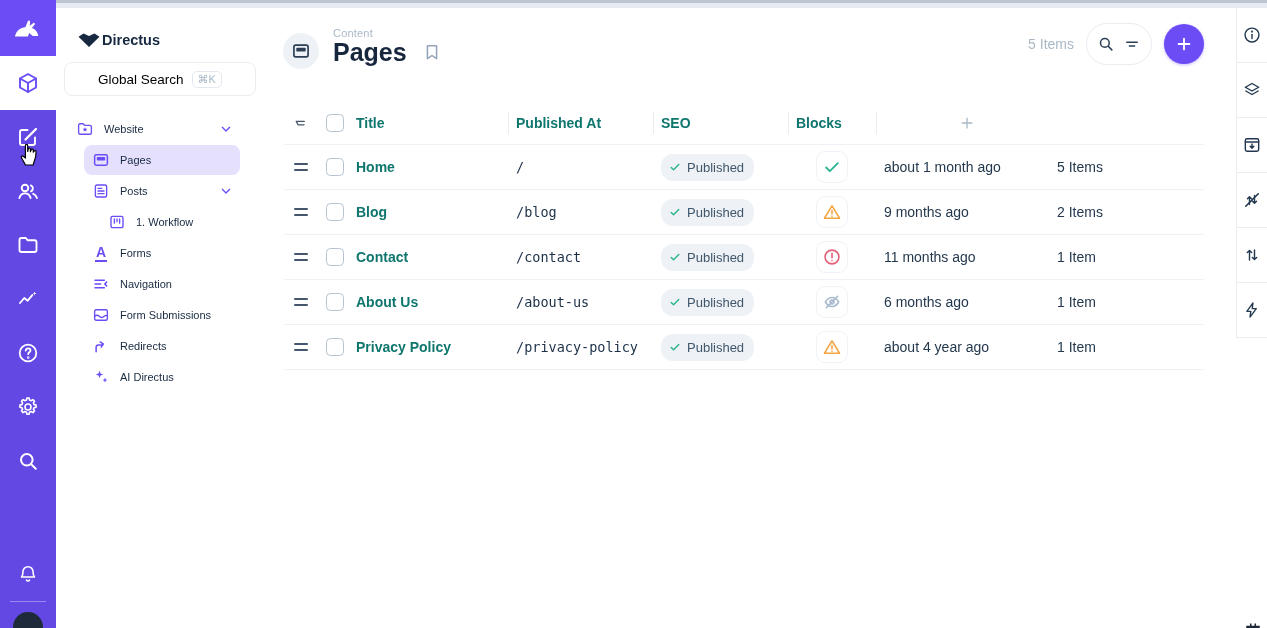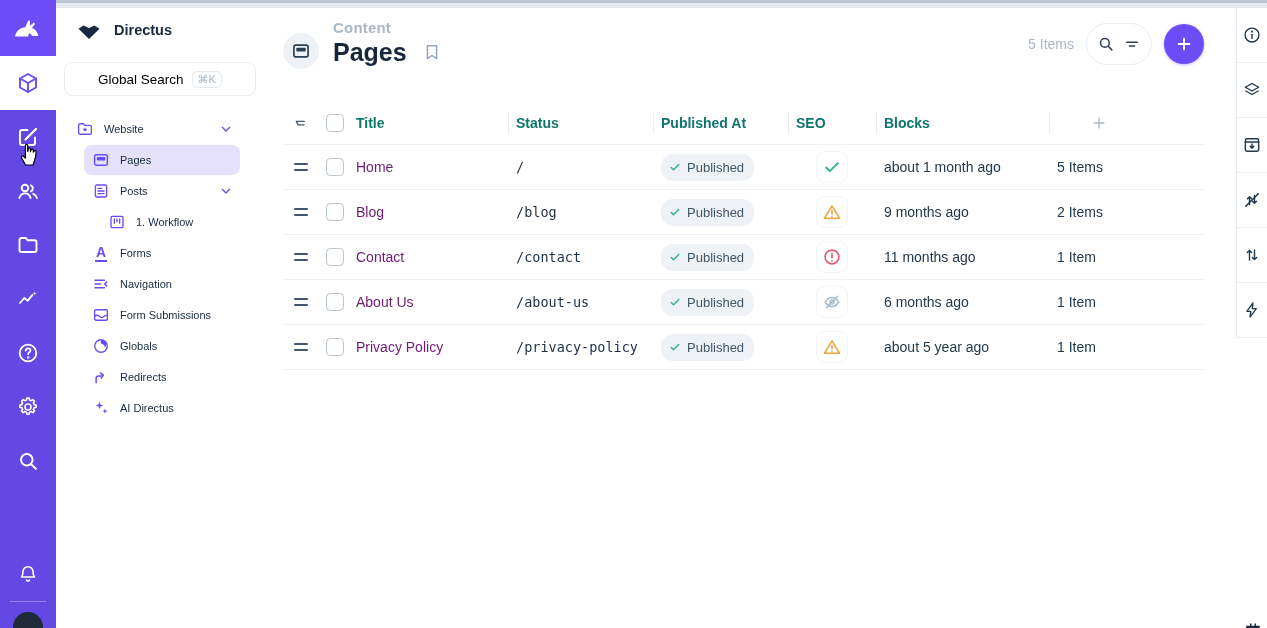--- a/index.html
+++ b/index.html
@@ -24,56 +24,56 @@
   .mod-tile{width:56px;height:54px;display:flex;align-items:center;justify-content:center;color:#fff;cursor:pointer}
   .mod-tile.active{background:#fff;color:var(--purple-bright)}
   .mb-spacer{flex:1}
   .mod-bell{width:56px;height:54px;display:flex;align-items:center;justify-content:center;color:#fff}
   .mb-divider{height:1px;margin:0 10px;background:rgba(255,255,255,.35)}
   .mb-avatar{width:30px;height:30px;border-radius:50%;background:#1e2a3a;margin:10px auto -14px}
   .cursor{position:absolute;left:17px;top:139px;width:24px;height:28px;z-index:50;pointer-events:none}
 
   
   .nav-sidebar{position:absolute;left:56px;top:8px;width:208px;height:620px;background:#fff}
-  .project-row{display:flex;align-items:flex-start;gap:12px;padding:14px 0 0 20px;height:40px}
+  .project-row{display:flex;align-items:flex-end;padding:14px 0 0 20px;height:40px}
   .project-name{font-size:14.5px;font-weight:700;color:var(--navy)}
   .global-search{margin:14px 8px 10px 8px;height:34px;border:1px solid var(--border);border-radius:8px;display:flex;align-items:center;justify-content:center;gap:8px;cursor:text;background:#fff}
   .gs-placeholder{color:#000000;font-size:13.5px}
   .gs-kbd{font-size:11px;color:#a9b8c6;border:1px solid #e3e9ef;border-radius:5px;padding:2px 5px;line-height:1}
   .nav-list{padding-top:8px}
   .nav-row{height:30px;display:flex;align-items:center;gap:10px;margin:0 24px 1px 12px;border-radius:8px;padding-left:8px;color:var(--purple-bright);cursor:pointer}
   .nav-row.lvl1{margin-left:28px}
   .nav-row.lvl2{margin-left:44px}
   .nav-row.selected{background:var(--selected-bg);margin-right:24px}
   .nav-label{font-size:11px;font-weight:500;color:var(--navy)}
   .chev{margin-left:auto;margin-right:6px;color:var(--purple-bright)}
   .icon-A{font-weight:700;color:var(--purple-bright);font-size:14px;line-height:1;border-bottom:2px solid var(--purple-bright);padding:0 1px 1px;display:inline-block}
 
   
   .main{position:absolute;left:264px;top:8px;width:972px;height:620px;background:#fff}
   .page-header{position:relative;height:93px}
   .title-badge{position:absolute;left:19px;top:25px;width:36px;height:36px;border-radius:50%;background:#eef2f7;display:flex;align-items:center;justify-content:center;color:#2b3e53}
-  .crumb{position:absolute;left:69px;top:11px;font-size:15px;font-weight:700;color:#a9b8c6;letter-spacing:.2px}
+  .crumb{position:absolute;left:69px;top:19px;font-size:11px;font-weight:400;color:#a9b8c6;letter-spacing:.2px}
   .page-title{position:absolute;left:69px;top:30px;font-size:25px;font-weight:700;color:#16263c}
   .bookmark{position:absolute;left:158px;top:34px;color:#93a4b6;cursor:pointer}
   .header-right{position:absolute;right:32px;top:15px;display:flex;align-items:center;gap:12px}
   .items-count{font-size:14px;color:#a9b8c6}
   .search-filter{width:66px;height:42px;border:1px solid var(--border);border-radius:21px;background:#fff;display:flex;align-items:center;justify-content:center;gap:8px;color:#2b3e53;cursor:pointer}
   .add-btn{width:40px;height:40px;border-radius:50%;background:var(--purple-bright);border:none;display:flex;align-items:center;justify-content:center;color:#fff;cursor:pointer;box-shadow:0 1px 3px rgba(90,60,240,.35)}
 
   
   .table{position:absolute;left:20px;top:93px;width:920px}
   .trow{display:grid;grid-template-columns:34px 34px 156px 145px 135px 88px 173px 92px 63px;align-items:center}
   .thead{height:44px;border-bottom:1px solid var(--row-line);font-size:14px;font-weight:700;color:#0f766e}
   .th{padding-left:8px;position:relative;display:flex;align-items:center;height:100%}
   .th.first{padding-left:4px}
   .th.vline::before{content:"";position:absolute;left:0;top:11px;height:22px;width:1px;background:var(--border)}
   .tbody .trow{height:45px;border-bottom:1px solid var(--row-line)}
   .cell{padding-left:8px;font-size:14px;color:#24384d;display:flex;align-items:center}
-  .cell.title{padding-left:4px;font-weight:400;color:#701a75}
+  .cell.title{padding-left:4px;font-weight:700;color:#0f766e}
   .cell.mono{font-family:"DejaVu Sans Mono","Liberation Mono",monospace;font-size:13.5px;color:#1c3048}
   .c-center{display:flex;justify-content:center;align-items:center}
   .drag-handle{width:14px;display:flex;flex-direction:column;gap:3.5px;cursor:grab}
   .drag-handle i{height:2px;background:#44566b;border-radius:1px;display:block}
   .checkbox{width:18px;height:18px;border:1.5px solid #b7c3d0;border-radius:4.5px;background:#fff;cursor:pointer}
   .status-pill{display:inline-flex;align-items:center;gap:5px;height:27px;padding:0 10px 0 7px;background:var(--pill-bg);border-radius:12px;font-size:13px;color:#3f566b}
   .status-pill .icon{color:var(--teal)}
   .seo-chip{width:32px;height:32px;border:1px solid #f0f3f6;border-radius:9px;display:flex;align-items:center;justify-content:center;background:#fff}
   .sort-icon{color:#44566b}
   .addcol{justify-content:center;color:#a9b8c6;cursor:pointer}
@@ -262,29 +262,20 @@
         <span class="icon i18">
           <svg viewBox="0 0 24 24" fill="none" stroke="currentColor" stroke-width="1.8" stroke-linecap="round" stroke-linejoin="round">
             <rect x="3.5" y="5" width="17" height="14" rx="2"></rect>
             <path d="M3.5 13.8c2.1-2 4.1-2 6.2 0s4.5 2 6.6 0 3-1.6 4.2-.6"></path>
           </svg>
         </span>
         <span class="nav-label">Form Submissions</span>
       </div>
       <div class="nav-row lvl1">
         <span class="icon i18">
-          <svg viewBox="0 0 24 24" fill="none" stroke="currentColor" stroke-width="1.8" stroke-linecap="round" stroke-linejoin="round">
-            <circle cx="12" cy="12" r="8.3"></circle>
-            <path d="M12.7 4.2c-2.1 2.4-1 4.8 1.4 5.3 2.4.5 3.4 2.6 1.9 4.6 3-1 4.4-4.4 2.4-7.3-1.4-2-3.7-2.9-5.7-2.6z" fill="currentColor" stroke="none"></path>
-          </svg>
-        </span>
-        <span class="nav-label">Globals</span>
-      </div>
-      <div class="nav-row lvl1">
-        <span class="icon i18">
           <svg viewBox="0 0 24 24" fill="none" stroke="currentColor" stroke-width="2" stroke-linecap="round" stroke-linejoin="round">
             <path d="M5.5 19.5v-5.8c0-1.7 1.3-3 3-3h5.6"></path>
             <path d="M10.9 6.6l4.1 2.7-2.7 4.1"></path>
           </svg>
         </span>
         <span class="nav-label">Redirects</span>
       </div>
       <div class="nav-row lvl1">
         <span class="icon i18">
           <svg viewBox="0 0 24 24" fill="currentColor">
@@ -345,21 +336,20 @@
         <span class="icon i16">
           <svg viewBox="0 0 24 24" fill="none" stroke="currentColor" stroke-width="2" stroke-linecap="round">
               <path d="M5 9.5h12M5 9.5l2.6 5.2M7.6 14.7h9"></path>
             </svg>
         </span>
       </div>
       <div class="c-center">
           <span class="checkbox"></span>
         </div>
       <div class="th first">Title</div>
-      <div class="th vline">Status</div>
       <div class="th vline">Published At</div>
       <div class="th vline">SEO</div>
       <div class="th vline">Blocks</div>
       <div class="th vline addcol">
         <span class="icon i18">
           <svg viewBox="0 0 24 24" fill="none" stroke="currentColor" stroke-width="1.8" stroke-linecap="round">
               <path d="M12 5.5v13M5.5 12h13"></path>
             </svg>
         </span>
       </div>
@@ -534,21 +524,21 @@
           <div class="c-center">
             <span class="seo-chip">
               <span class="icon i20" style="color: var(--orange);">
                 <svg viewBox="0 0 24 24" fill="none" stroke="currentColor" stroke-width="1.9" stroke-linecap="round" stroke-linejoin="round">
                   <path d="M12 4.6L21 19.4H3z"></path>
                   <path d="M12 10.2v4M12 16.8v.3"></path>
                 </svg>
               </span>
             </span>
           </div>
-          <div class="cell">about 5 year ago</div>
+          <div class="cell">about 4 year ago</div>
           <div class="cell">1 Item</div>
           <div></div>
         </div>
       </div>
   </div>
 </div>
 
 <div class="right-sidebar">
   <div class="rs-cells">
       <div class="rs-cell">

